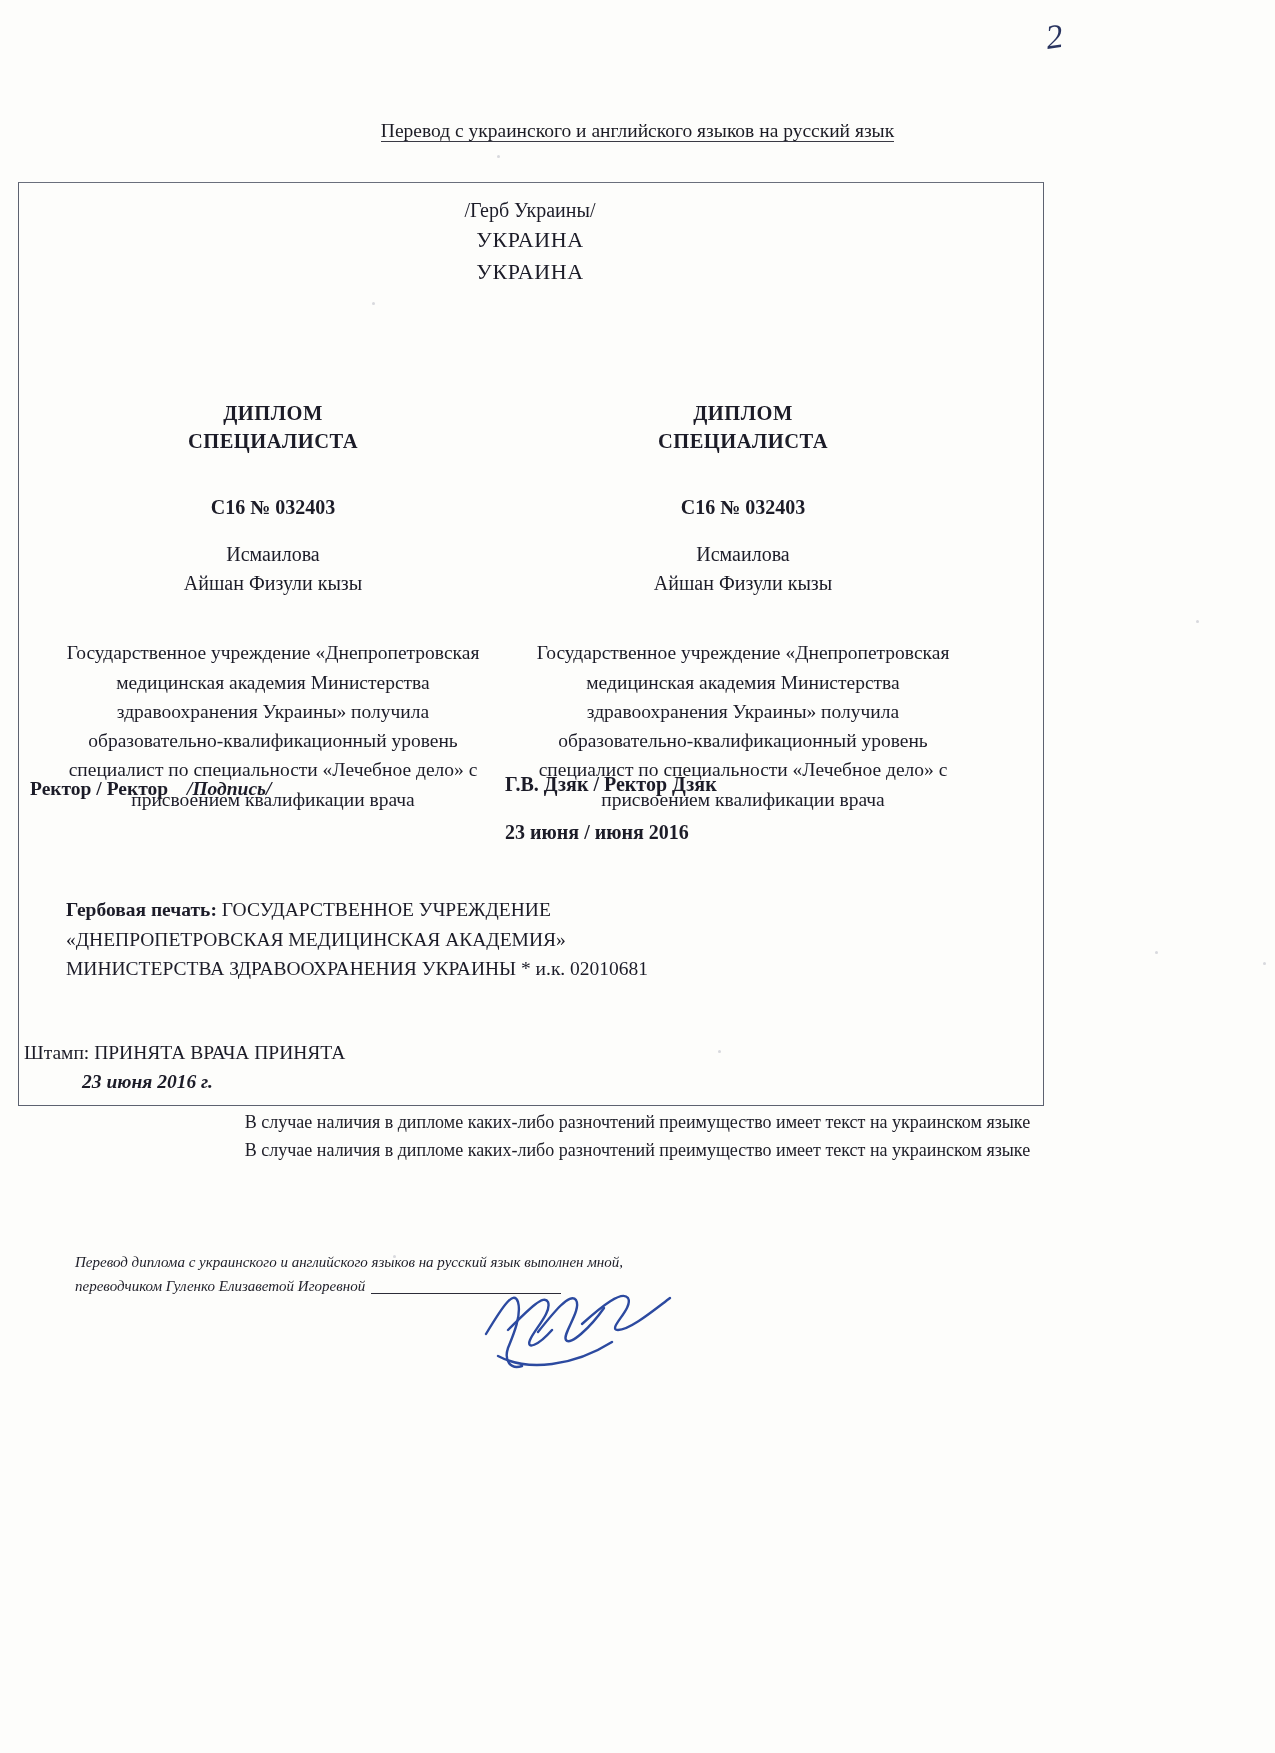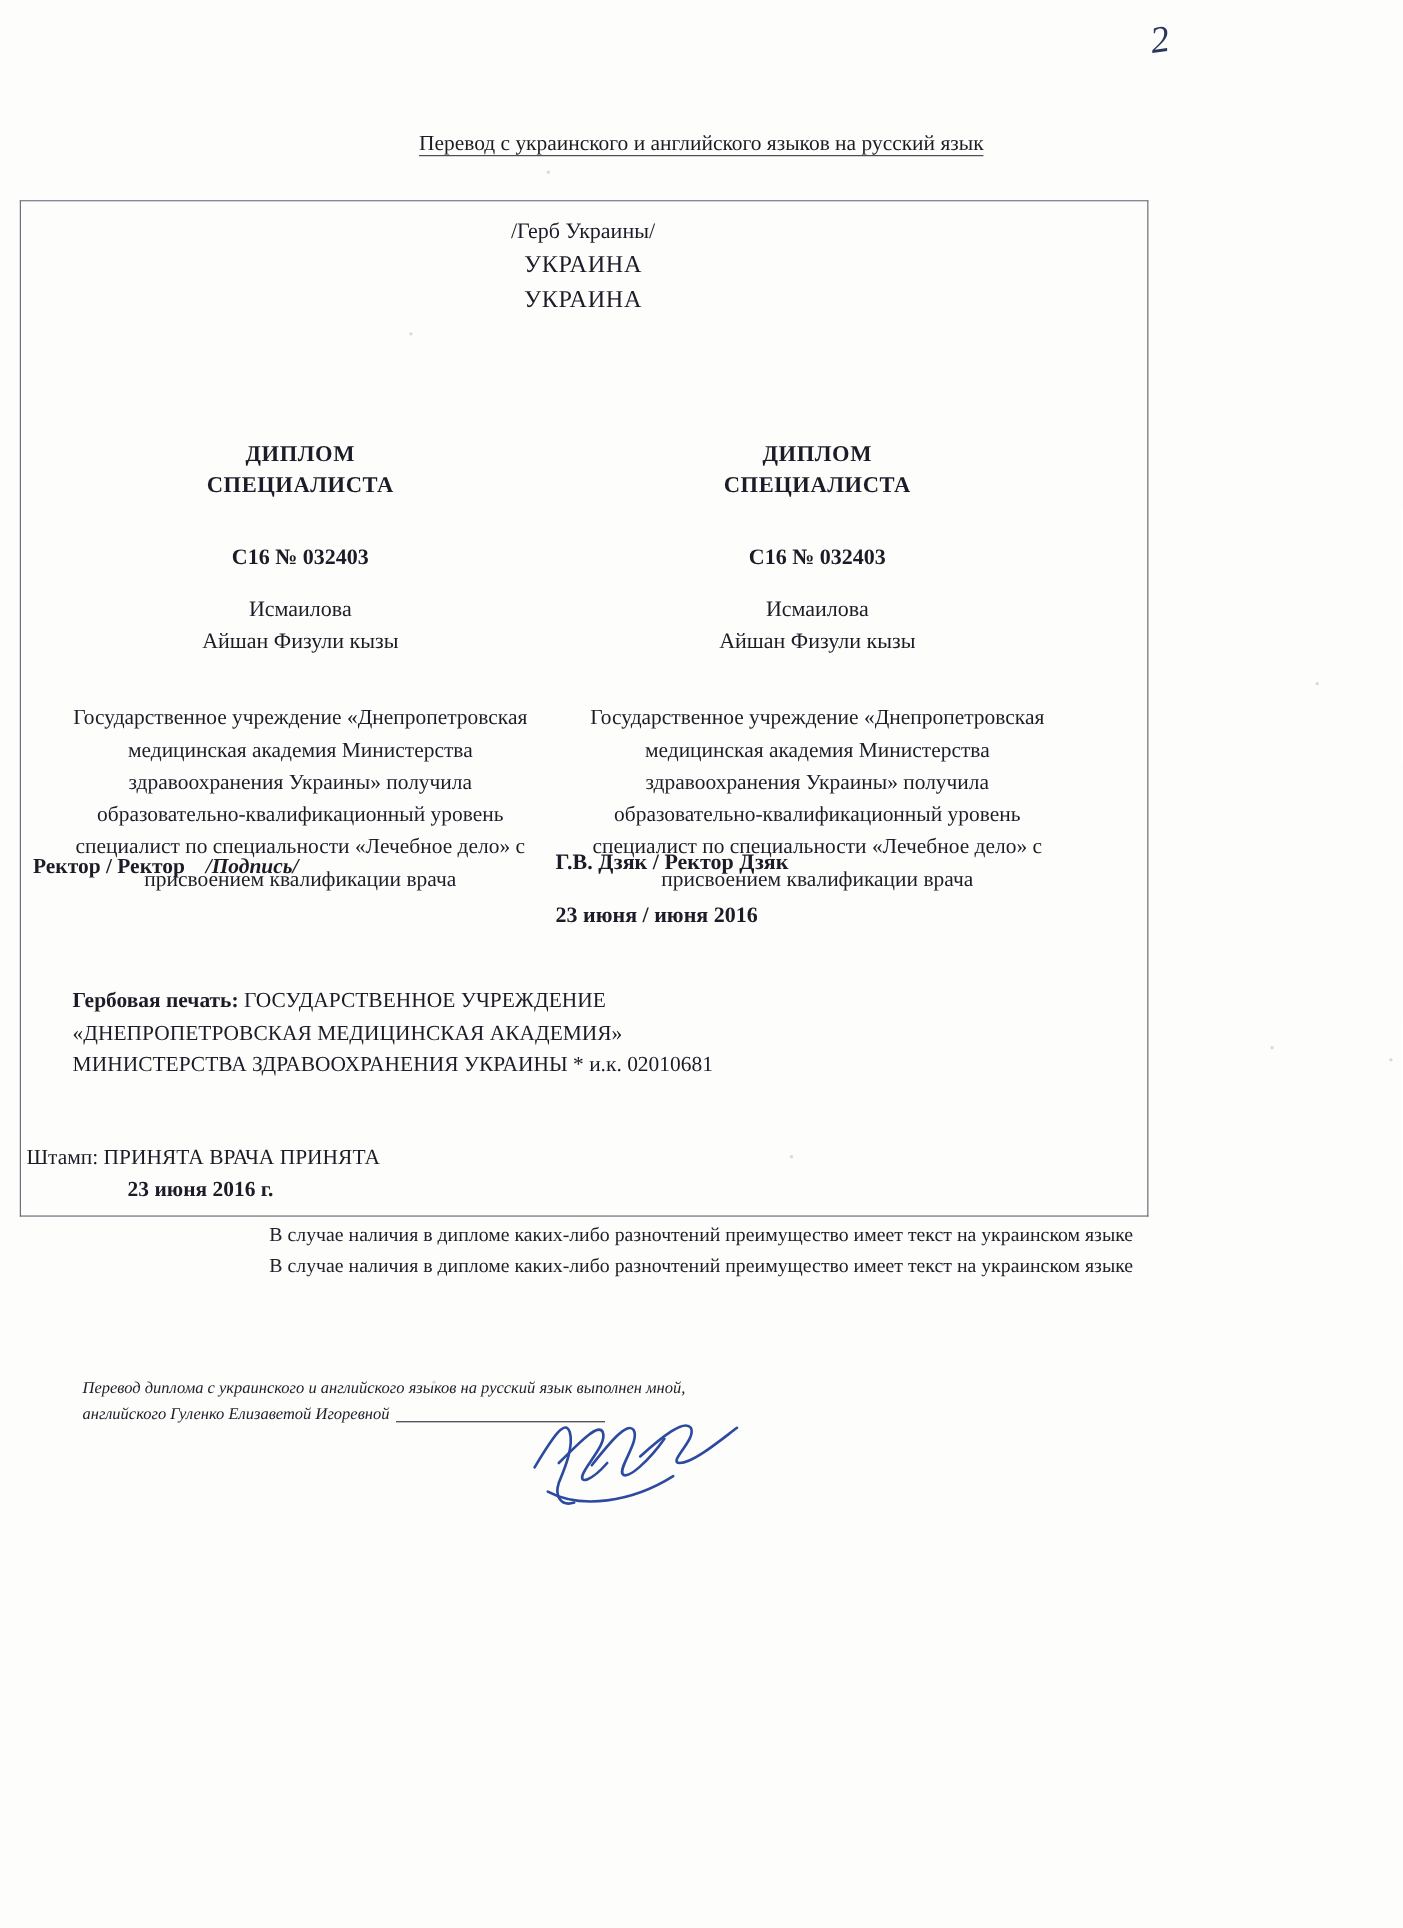--- a/index.html
+++ b/index.html
@@ -158,21 +158,22 @@
   .stamp2-block {
     position: absolute;
     top: 1038px;
     left: 24px;
     width: 620px;
     font-size: 19.5px;
     line-height: 1.5;
   }
   .stamp2-date {
     display: block;
-    margin-left: 92px;
+    margin-left: 58px;
+    font-style: italic;
     font-weight: bold;
   }
 
   .note-block {
     position: absolute;
     top: 1108px;
     left: 0;
     width: 1275px;
     text-align: center;
     font-size: 18px;
@@ -278,21 +279,21 @@
   </div>
 
   <div class="note-block">
     <div>В случае наличия в дипломе каких-либо разночтений преимущество имеет текст на украинском языке</div>
     <div>В случае наличия в дипломе каких-либо разночтений преимущество имеет текст на украинском языке</div>
   </div>
 
   <div class="footer-block">
     <div>Перевод диплома с украинского и английского языков на русский язык выполнен мной,</div>
     <div>
-      <span>английского Гуленко Елизаветой Игоревной</span><span class="sig-line"></span>
+      <span>переводчиком Гуленко Елизаветой Игоревной</span><span class="sig-line"></span>
     </div>
   </div>
 
   <svg class="signature-svg" width="260" height="120" viewBox="0 0 260 120">
     <g fill="none" stroke="#2c4aa0" stroke-width="2.4" stroke-linecap="round">
       <path d="M8 66 C 26 36, 36 22, 40 34 C 44 48, 34 70, 30 80 C 26 92, 32 102, 44 98"></path>
       <path d="M30 62 C 52 40, 66 26, 70 34 C 74 44, 56 62, 52 72 C 48 82, 60 78, 74 62"></path>
       <path d="M60 64 C 76 44, 92 24, 98 32 C 104 42, 84 66, 88 72 C 92 78, 112 60, 126 40"></path>
       <path d="M104 56 C 124 38, 144 22, 150 30 C 156 40, 128 62, 140 62 C 152 62, 176 42, 192 30"></path>
       <path d="M20 88 C 50 104, 96 98, 134 74"></path>

